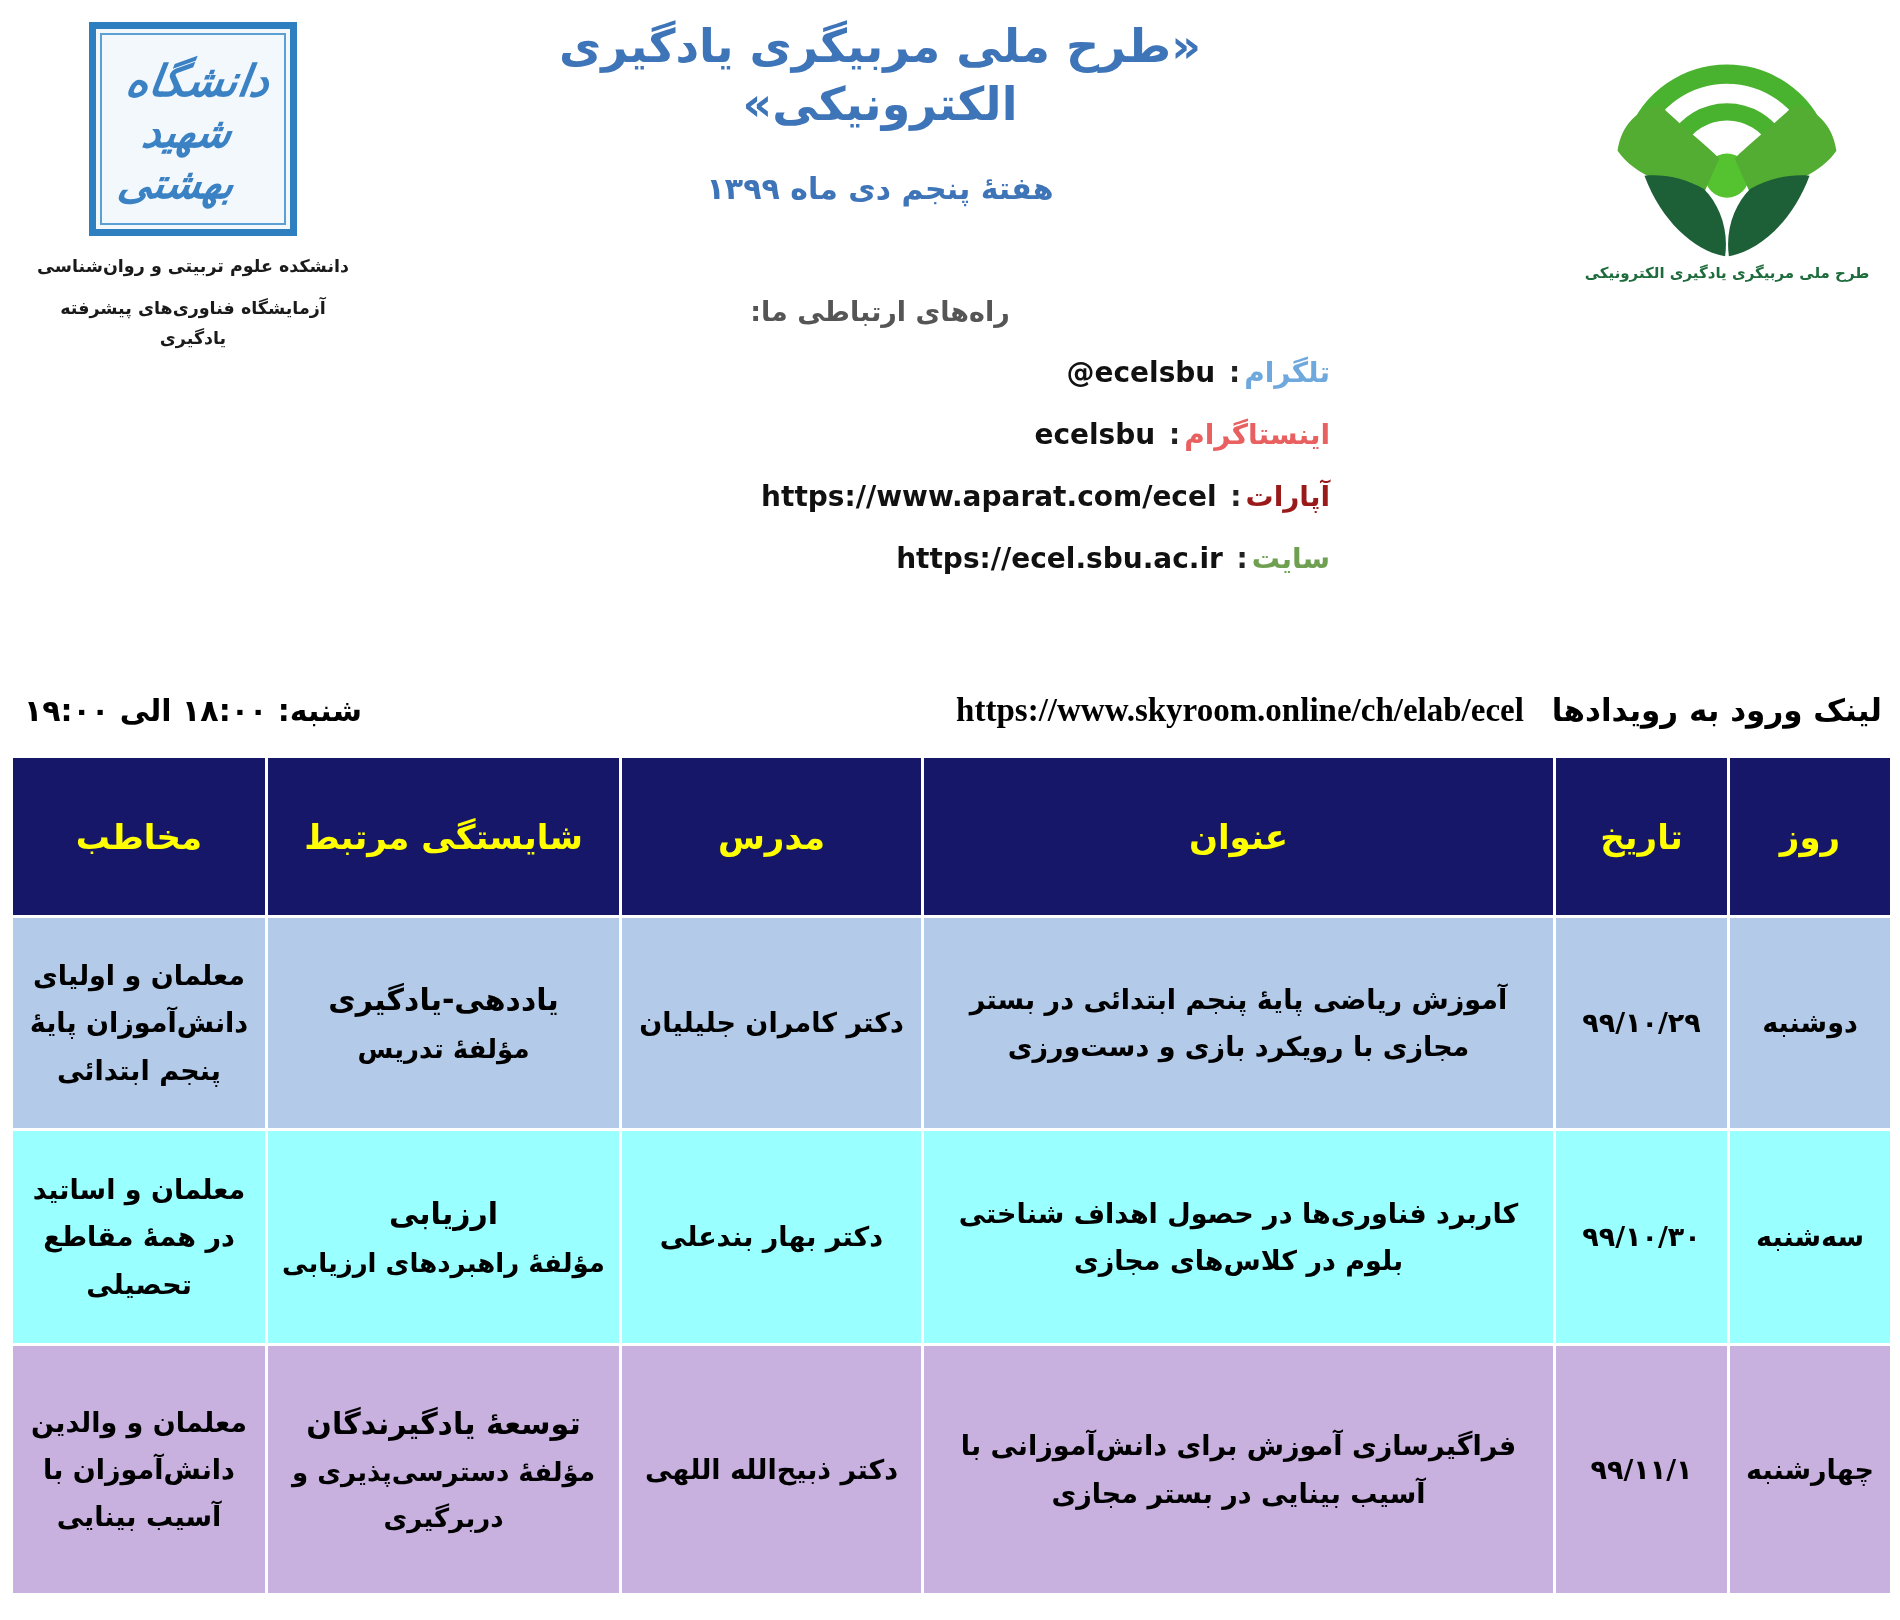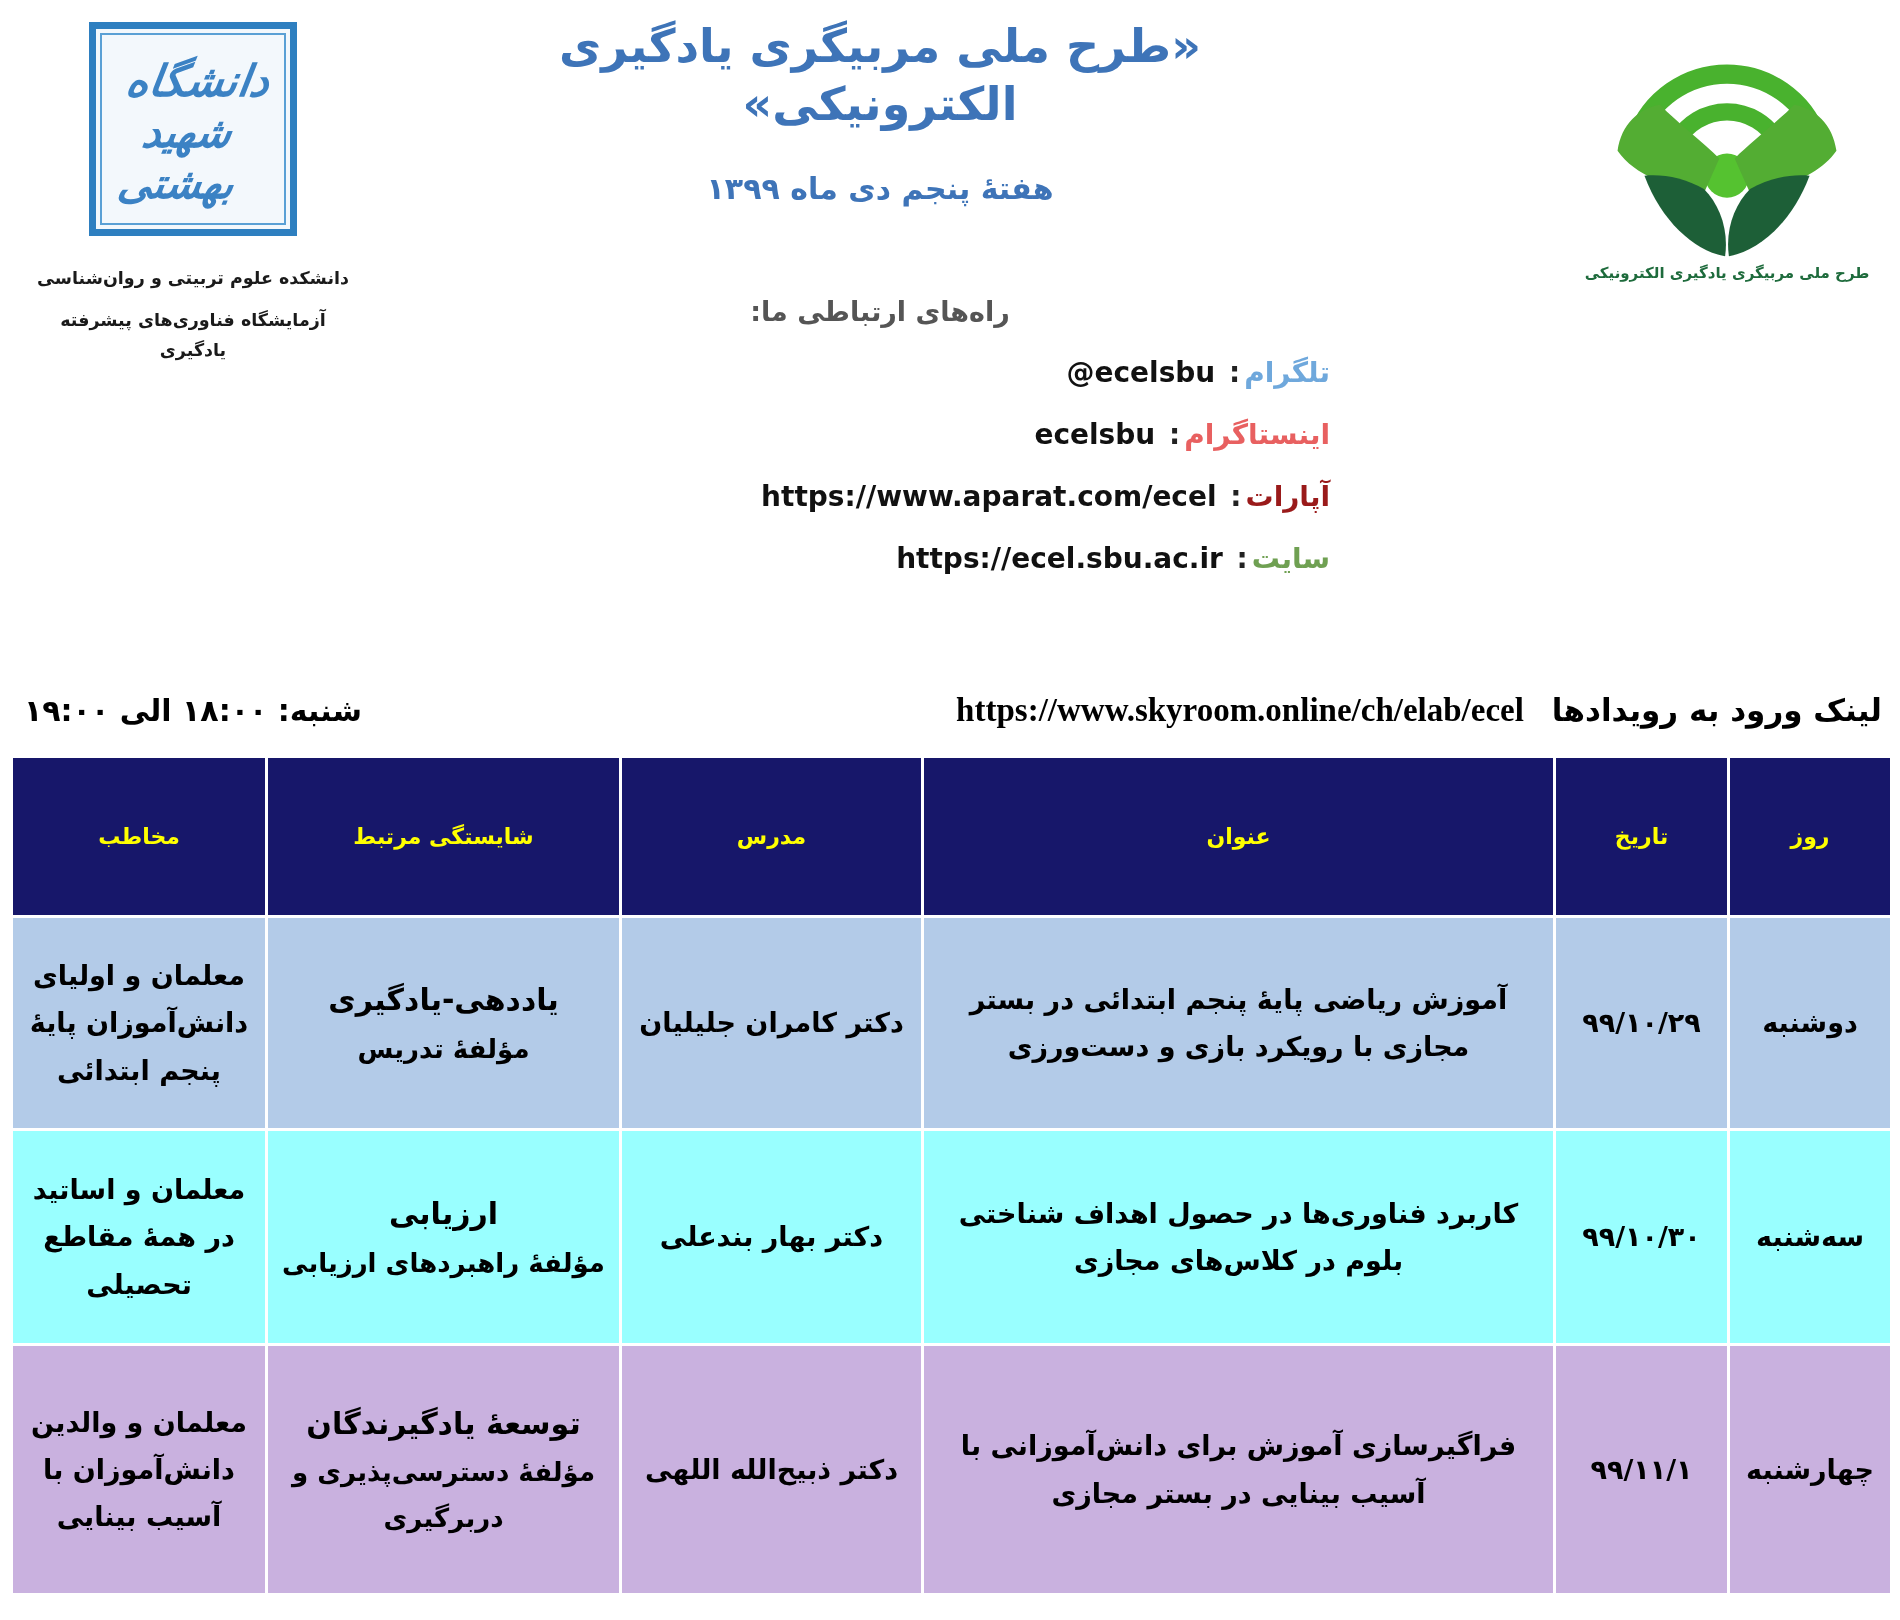--- a/index.html
+++ b/index.html
@@ -11,21 +11,21 @@
   
   .left-block{position:absolute;left:28px;top:22px;width:330px;text-align:center;}
   .sbu-logo{
     width:186px;height:192px;margin:0 auto;
     border:7px solid #2e7fc0;background:#f3f8fc;padding:4px;box-sizing:content-box;
   }
   .sbu-inner{width:100%;height:100%;border:2px solid #5aa0d5;box-sizing:border-box;
     display:flex;align-items:center;justify-content:center;}
   .sbu-inner svg{width:100%;height:100%;}
   .faculty{font-size:17.5px;font-weight:bold;color:#1a1a1a;margin-top:12px;line-height:1.7;}
-  .faculty.first{margin-top:28px;}
+  .faculty.first{margin-top:16px;}
 
   .center-block{position:absolute;left:430px;top:18px;width:900px;text-align:center;}
   .main-title{font-size:46px;font-weight:bold;color:#3e74b8;line-height:1.25;}
   .subtitle{font-size:30px;font-weight:bold;color:#3e74b8;margin-top:38px;}
   .contact-heading{font-size:27px;font-weight:bold;color:#555555;margin-top:90px;}
   .contact-line{font-size:28px;font-weight:bold;color:#111;margin-top:29px;text-align:right;}
   .contact-label{font-weight:bold;}
   .contact-colon{color:#222;margin:0 4px;}
   .contact-value{direction:ltr;unicode-bidi:embed;color:#111;font-weight:bold;}
 
@@ -49,21 +49,21 @@
   table.schedule{
     position:absolute;top:755px;left:10px;width:1880px;
     border-collapse:collapse;table-layout:fixed;
     border-top:3px solid #c0c0c0;
   }
   .schedule th,.schedule td{
     border:3px solid #ffffff;text-align:center;vertical-align:middle;
     padding:4px 10px;box-sizing:border-box;
   }
   .schedule th{
-    background:#17176a;color:#ffff00;font-size:22px;font-weight:bold;height:160px;
+    background:#17176a;color:#ffff00;font-size:34px;font-weight:bold;height:160px;
   }
   .schedule td{font-size:27px;font-weight:bold;color:#000;line-height:1.75;}
   .schedule tr.r0{height:213px;}
   .schedule tr.r1{height:215px;}
   .schedule tr.r2{height:250px;}
   .c-date{font-size:28px;}
   .comp-main{display:block;font-size:30px;font-weight:bold;}
   .comp-sub{display:block;font-size:26px;font-weight:bold;}
   .c-title{line-height:1.9;}
 </style>

